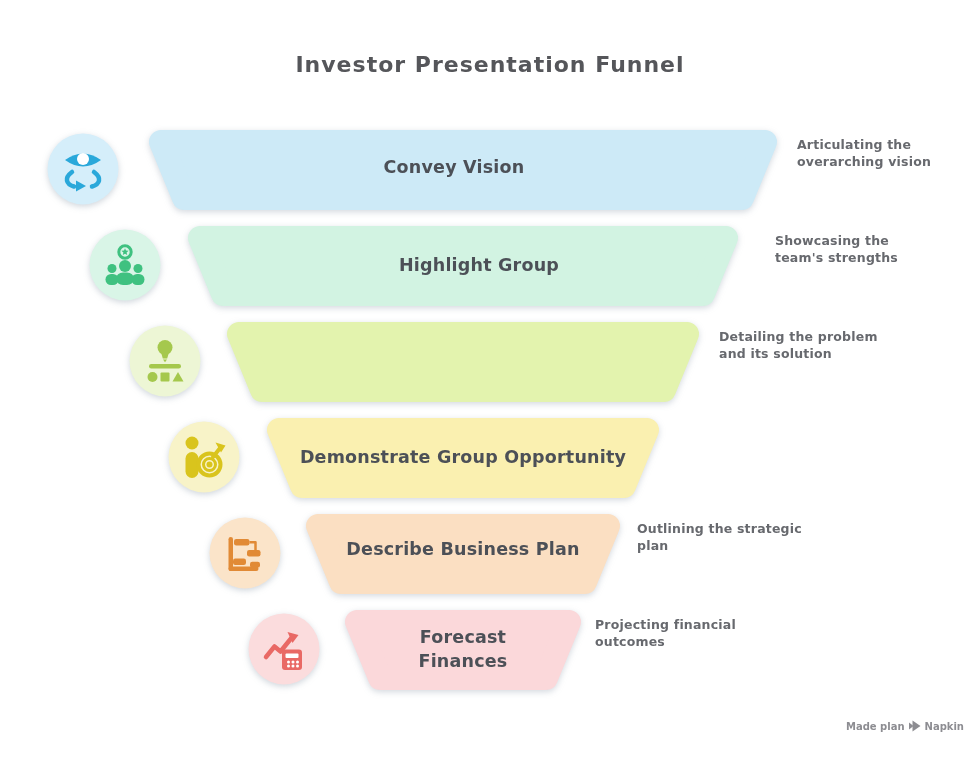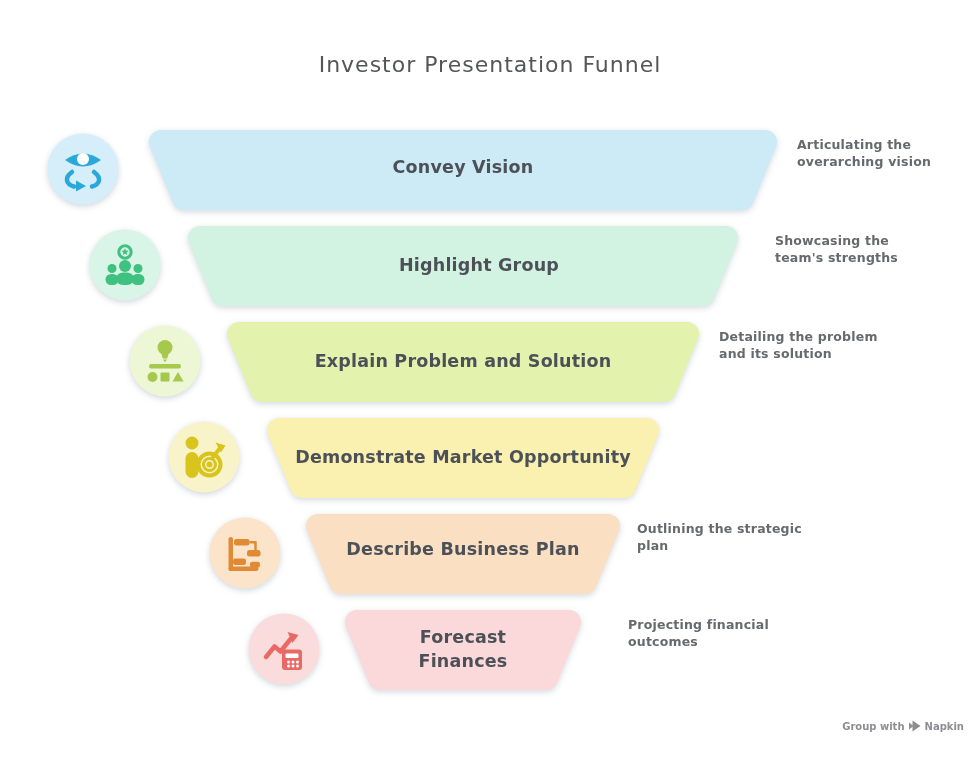--- a/index.html
+++ b/index.html
@@ -2,21 +2,21 @@
 <html><head>
 <meta charset="utf-8">
 <style>
   html,body{margin:0;padding:0;background:#ffffff;}
   #canvas{
     position:relative;width:980px;height:757px;background:#ffffff;overflow:hidden;
     font-family:"DejaVu Sans",sans-serif;
   }
   .title{
     position:absolute;left:0;right:0;top:52px;text-align:center;
-    font-size:22px;font-weight:400;color:#55565a;letter-spacing:1px;
+    font-size:22px;font-weight:700;color:#55565a;letter-spacing:1px;
   }
   .stage-svg{position:absolute;filter:drop-shadow(0 2px 3px rgba(100,120,140,.28));}
   .stage-label{
     position:absolute;display:flex;align-items:center;justify-content:center;
     text-align:center;font-weight:600;font-size:17.5px;color:#4c5057;
     white-space:pre-line;letter-spacing:.2px;line-height:1.35;pointer-events:none;
   }
   .icon-badge{position:absolute;filter:drop-shadow(0 2px 3px rgba(100,120,140,.3));}
   .desc{
     position:absolute;width:190px;font-size:12.5px;font-weight:700;color:#67696e;
@@ -44,21 +44,21 @@
       <circle cx="22" cy="12" r="6" fill="#ffffff"></circle>
       <g fill="none" stroke-width="4.5" stroke-linecap="round" stroke="#2aa8da">
         <path d="M11,25 C3,31 5,37 13,39.5"></path>
         <path d="M33,25 C41,31 39,37 31,39.5"></path>
       </g>
     </g>
   </svg>
   <svg class="stage-svg" style="left:143px;top:130px" width="640" height="80">
     <polygon points="18,12 622,12 599,68 41,68" stroke-width="24" stroke-linejoin="round" stroke-linecap="round" fill="#cdeaf7" stroke="#cdeaf7"></polygon>
   </svg>
-  <div class="stage-label" style="left:143px;top:130px;width:640px;height:76px">Convey Vision</div>
+  <div class="stage-label" style="left:134px;top:130px;width:640px;height:76px">Convey Vision</div>
   <div class="desc" style="left:797px;top:137px">Articulating the
 overarching vision</div>
 
   <svg class="icon-badge" style="left:89px;top:229px" width="72" height="72">
     <circle cx="36" cy="36" r="35.5" fill="#d9f5e7"></circle>
     <g transform="translate(14,14)">
       <g fill="none" stroke-width="3" stroke="#3fc180">
         <circle cx="22" cy="9" r="6.2"></circle>
       </g>
       <g fill="#3fc180">
@@ -89,21 +89,20 @@
         <rect x="6" y="25" width="32" height="4.5" rx="2.25"></rect>
         <circle cx="9.5" cy="38" r="5"></circle>
         <rect x="17.5" y="33.5" width="9" height="9" rx="1"></rect>
         <polygon points="35,33 40.5,42.5 29.5,42.5"></polygon>
       </g>
     </g>
   </svg>
   <svg class="stage-svg" style="left:221px;top:322px" width="484" height="80">
     <polygon points="18,12 466,12 443,68 41,68" stroke-width="24" stroke-linejoin="round" stroke-linecap="round" fill="#e3f3ae" stroke="#e3f3ae"></polygon>
   </svg>
-  <div class="stage-label" style="left:221px;top:322px;width:484px;height:80px">Explain Problem and Solution</div>
   <div class="desc" style="left:719px;top:329px">Detailing the problem
 and its solution</div>
 
   <svg class="icon-badge" style="left:168px;top:421px" width="72" height="72">
     <circle cx="36" cy="36" r="35.5" fill="#f8f3c8"></circle>
     <g transform="translate(14,14)">
       <g fill="#d9c41d">
         <circle cx="10" cy="8" r="6.5"></circle>
         <rect x="3.5" y="17" width="13" height="26" rx="6.5"></rect>
         <circle cx="27.5" cy="29.5" r="3"></circle>
@@ -112,21 +111,21 @@
       <g fill="none" stroke-linecap="round" stroke="#d9c41d">
         <circle cx="27.5" cy="29.5" r="11" stroke-width="4"></circle>
         <circle cx="27.5" cy="29.5" r="6" stroke-width="3"></circle>
         <path d="M38.5,12.5 L31,22" stroke-width="4"></path>
       </g>
     </g>
   </svg>
   <svg class="stage-svg" style="left:261px;top:418px" width="404" height="80">
     <polygon points="18,12 386,12 363,68 41,68" stroke-width="24" stroke-linejoin="round" stroke-linecap="round" fill="#faf0b0" stroke="#faf0b0"></polygon>
   </svg>
-  <div class="stage-label" style="left:261px;top:418px;width:404px;height:80px">Demonstrate Market Opportunity</div>
+  <div class="stage-label" style="left:261px;top:418px;width:404px;height:80px">Demonstrate Group Opportunity</div>
 
   <svg class="icon-badge" style="left:209px;top:517px" width="72" height="72">
     <circle cx="36" cy="36" r="35.5" fill="#fbe4c9"></circle>
     <g transform="translate(14,14)">
       <g fill="#e18a36">
         <rect x="5.5" y="6" width="4.5" height="34" rx="2.25"></rect>
         <rect x="5.5" y="35.5" width="30" height="4.5" rx="2.25"></rect>
         <rect x="11" y="8" width="15.5" height="6.5" rx="2.2"></rect>
         <rect x="24" y="19" width="13.5" height="6.5" rx="2.2"></rect>
         <rect x="10" y="27.5" width="13" height="6.5" rx="2.2"></rect>
@@ -163,25 +162,25 @@
           <circle cx="31" cy="39" r="1.5"></circle>
           <circle cx="35.5" cy="39" r="1.5"></circle>
       </g>
     </g>
   </svg>
   <svg class="stage-svg" style="left:339px;top:610px" width="248" height="80">
     <polygon points="18,12 230,12 207,68 41,68" stroke-width="24" stroke-linejoin="round" stroke-linecap="round" fill="#fbd8da" stroke="#fbd8da"></polygon>
   </svg>
   <div class="stage-label" style="left:339px;top:610px;width:248px;height:80px">Forecast
 Finances</div>
-  <div class="desc" style="left:628px;top:617px">Projecting financial
+  <div class="desc" style="left:595px;top:617px">Projecting financial
 outcomes</div>
 
   <div class="watermark">
-    <span>Group with</span>
+    <span>Made plan</span>
     <svg width="12" height="12" viewBox="0 0 12 12">
       <g fill="#8d8d92">
         <polygon points="0,2.5 4.5,6 0,9.5"></polygon>
         <polygon points="3.5,0.5 11.5,6 3.5,11.5"></polygon>
       </g>
     </svg>
     <span>Napkin</span>
   </div>
 
 </div>

